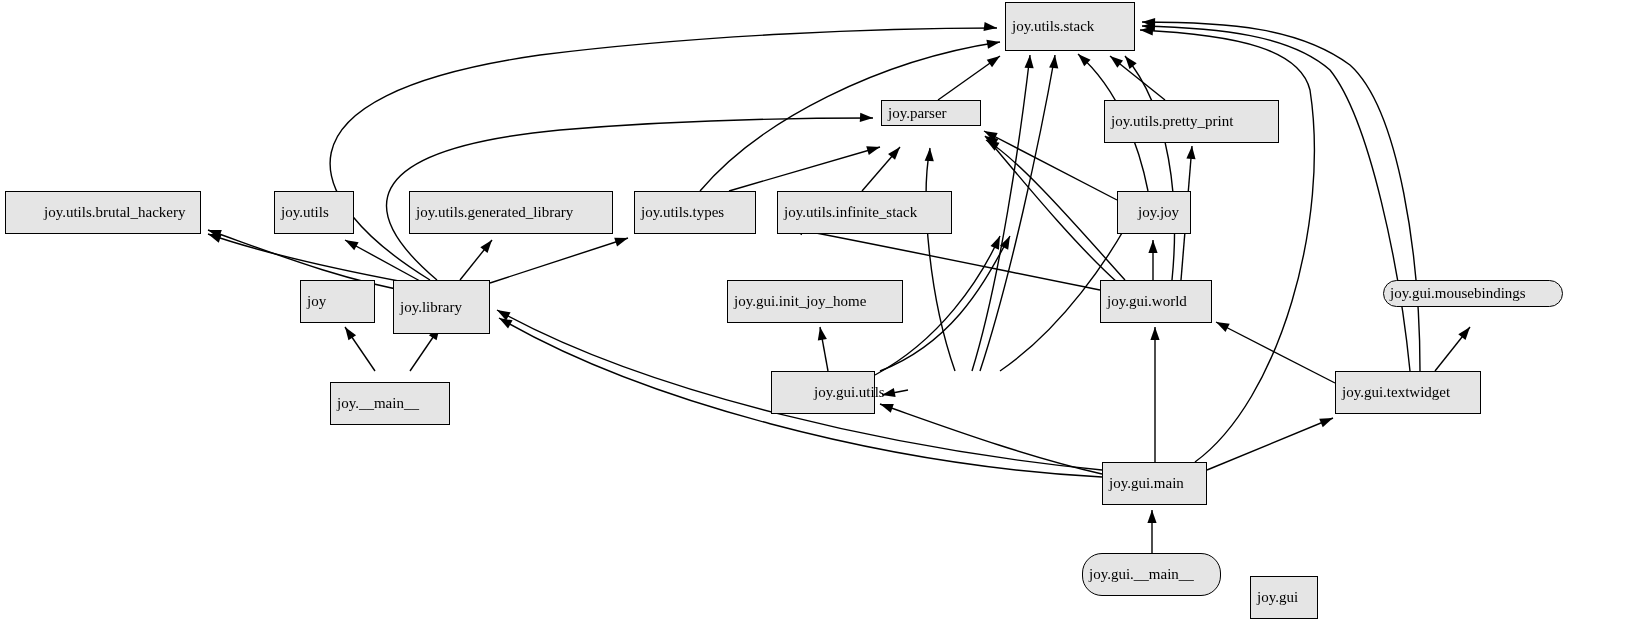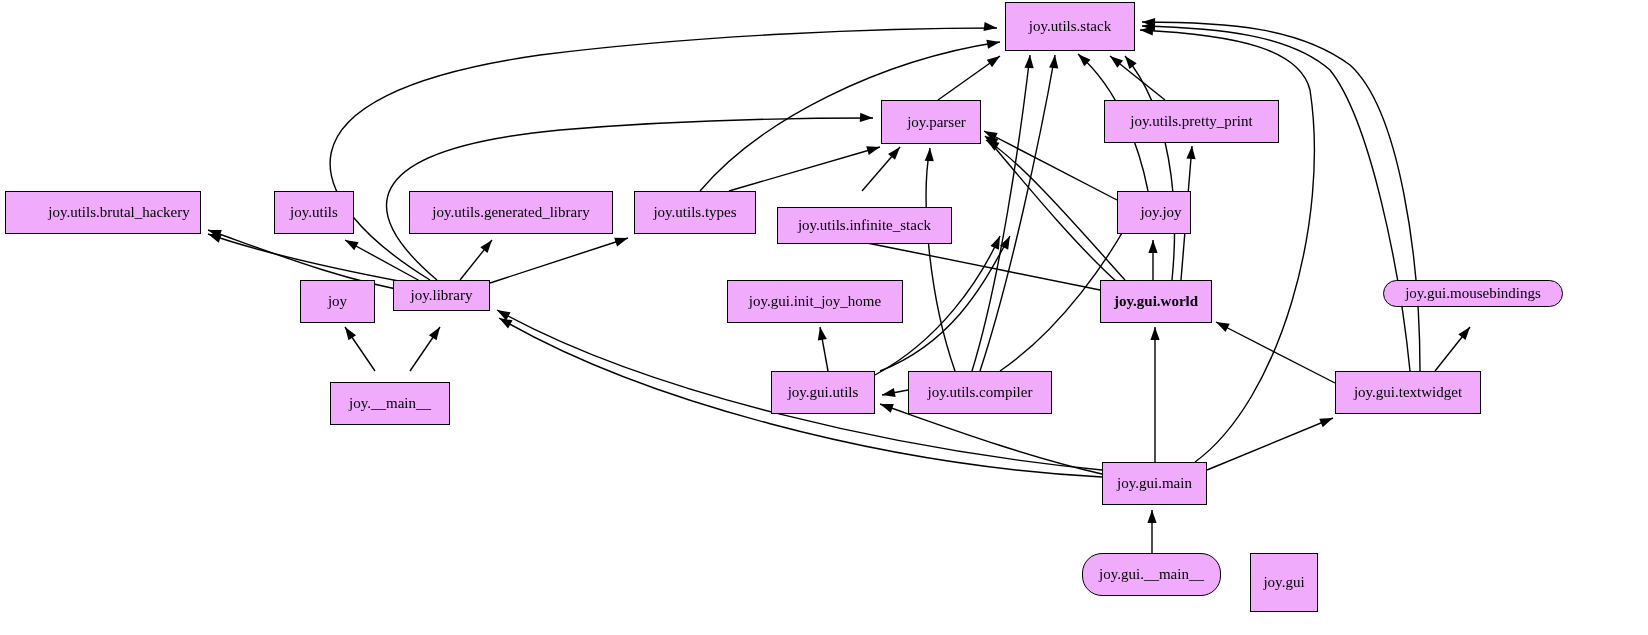--- a/index.html
+++ b/index.html
@@ -20,24 +20,23 @@
     position: absolute;
     left: 0;
     top: 0;
     width: 1648px;
     height: 635px;
   }
   .node {
     position: absolute;
     box-sizing: border-box;
     border: 1px solid #000000;
-    background: #f0abfc;
+    background: #e5e5e5;
     display: flex;
     align-items: center;
-    justify-content: center;
     color: #000000;
     font-size: 15px;
     line-height: 1;
     white-space: nowrap;
     z-index: 5;
   }
   .node-label {
     display: block;
     padding: 0 6px;
   }
@@ -126,73 +125,70 @@
       <path d="M 1410 371 C 1400 270 1370 120 1330 70 C 1290 35 1220 28 1142 26" fill="none" stroke="#000000" stroke-width="1.4"></path>
       <polygon points="1142,26 1155.1767835900732,21.933997759423363 1154.8015857905416,31.126343847948675" fill="#000000"></polygon>
       <path d="M 1420 371 C 1420 260 1400 110 1350 65 C 1300 28 1230 22 1142 22" fill="none" stroke="#000000" stroke-width="1.4"></path>
       <polygon points="1142,22 1155.1767835900732,17.933997759423363 1154.8015857905416,27.126343847948675" fill="#000000"></polygon>
       <path d="M 1152 553 L 1152 510" fill="none" stroke="#000000" stroke-width="1.4"></path>
       <polygon points="1152,510 1156.6,523 1147.4,523" fill="#000000"></polygon>
     </svg>
 <div class="node" style="left: 1005px; top: 2px; width: 130px; height: 49px;">
       <span class="node-label">joy.utils.stack</span>
     </div>
-    <div class="node" style="left: 881px; top: 100px; width: 100px; height: 44px; padding-left: 11px;">
+    <div class="node" style="left: 881px; top: 100px; width: 100px; height: 26px;">
       <span class="node-label">joy.parser</span>
     </div>
     <div class="node" style="left: 1104px; top: 100px; width: 175px; height: 43px;">
       <span class="node-label">joy.utils.pretty_print</span>
     </div>
     <div class="node" style="left: 5px; top: 191px; width: 196px; height: 43px; padding-left: 32px;">
       <span class="node-label">joy.utils.brutal_hackery</span>
     </div>
     <div class="node" style="left: 274px; top: 191px; width: 80px; height: 43px;">
       <span class="node-label">joy.utils</span>
     </div>
     <div class="node" style="left: 409px; top: 191px; width: 204px; height: 43px;">
       <span class="node-label">joy.utils.generated_library</span>
     </div>
     <div class="node" style="left: 634px; top: 191px; width: 122px; height: 43px;">
       <span class="node-label">joy.utils.types</span>
     </div>
-    <div class="node" style="left: 777px; top: 191px; width: 175px; height: 37px; margin-top: 16px;">
+    <div class="node" style="left: 777px; top: 191px; width: 175px; height: 43px;">
       <span class="node-label">joy.utils.infinite_stack</span>
     </div>
     <div class="node" style="left: 1117px; top: 191px; width: 74px; height: 43px; padding-left: 14px;">
       <span class="node-label">joy.joy</span>
     </div>
     <div class="node" style="left: 300px; top: 280px; width: 75px; height: 43px;">
       <span class="node-label">joy</span>
     </div>
-    <div class="node" style="left: 393px; top: 280px; width: 97px; height: 31px;">
+    <div class="node" style="left: 393px; top: 280px; width: 97px; height: 54px;">
       <span class="node-label">joy.library</span>
     </div>
     <div class="node" style="left: 727px; top: 280px; width: 176px; height: 43px;">
       <span class="node-label">joy.gui.init_joy_home</span>
     </div>
-    <div class="node" style="left: 1100px; top: 280px; width: 112px; height: 43px; font-weight: bold;">
+    <div class="node" style="left: 1100px; top: 280px; width: 112px; height: 43px;">
       <span class="node-label">joy.gui.world</span>
     </div>
     <div class="node" style="left: 1383px; top: 280px; width: 180px; height: 27px; border-radius: 17px;">
       <span class="node-label">joy.gui.mousebindings</span>
     </div>
     <div class="node" style="left: 330px; top: 382px; width: 120px; height: 43px;">
       <span class="node-label">joy.__main__</span>
     </div>
-    <div class="node" style="left: 771px; top: 371px; width: 104px; height: 43px;">
+    <div class="node" style="left: 771px; top: 371px; width: 104px; height: 43px; padding-left: 36px;">
       <span class="node-label">joy.gui.utils</span>
-    </div>
-    <div class="node" style="left: 908px; top: 371px; width: 144px; height: 43px;">
-      <span class="node-label">joy.utils.compiler</span>
     </div>
     <div class="node" style="left: 1335px; top: 371px; width: 146px; height: 43px;">
       <span class="node-label">joy.gui.textwidget</span>
     </div>
     <div class="node" style="left: 1102px; top: 462px; width: 105px; height: 43px;">
       <span class="node-label">joy.gui.main</span>
     </div>
     <div class="node" style="left: 1082px; top: 553px; width: 139px; height: 43px; border-radius: 20px;">
       <span class="node-label">joy.gui.__main__</span>
     </div>
-    <div class="node" style="left: 1250px; top: 553px; width: 68px; height: 59px;">
+    <div class="node" style="left: 1250px; top: 576px; width: 68px; height: 43px;">
       <span class="node-label">joy.gui</span>
     </div>
   </div>
 
 </body></html>

